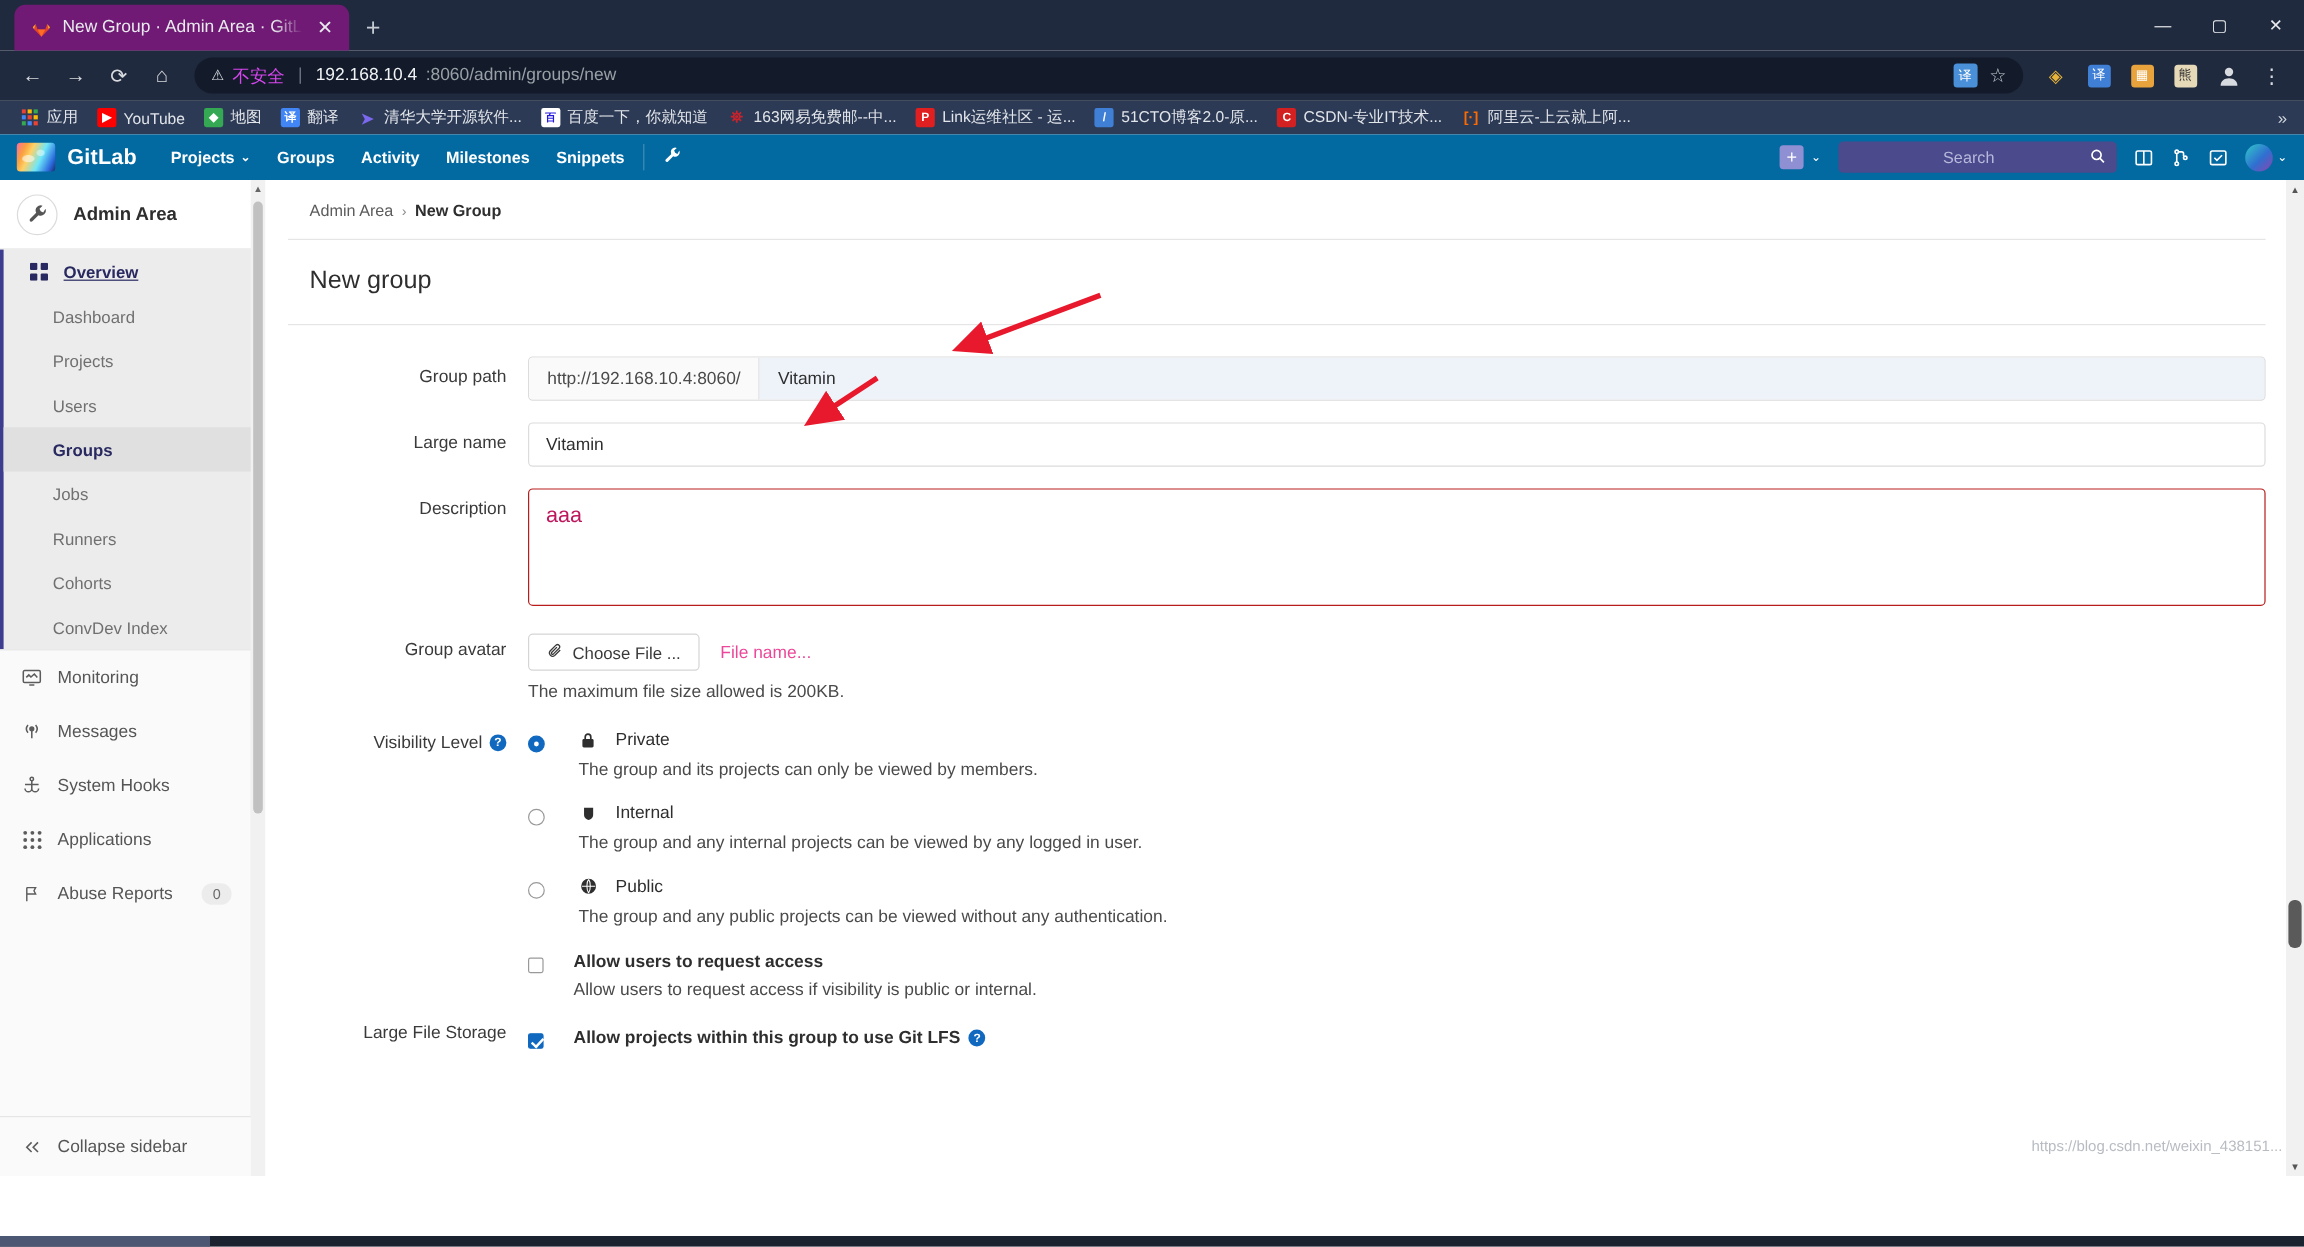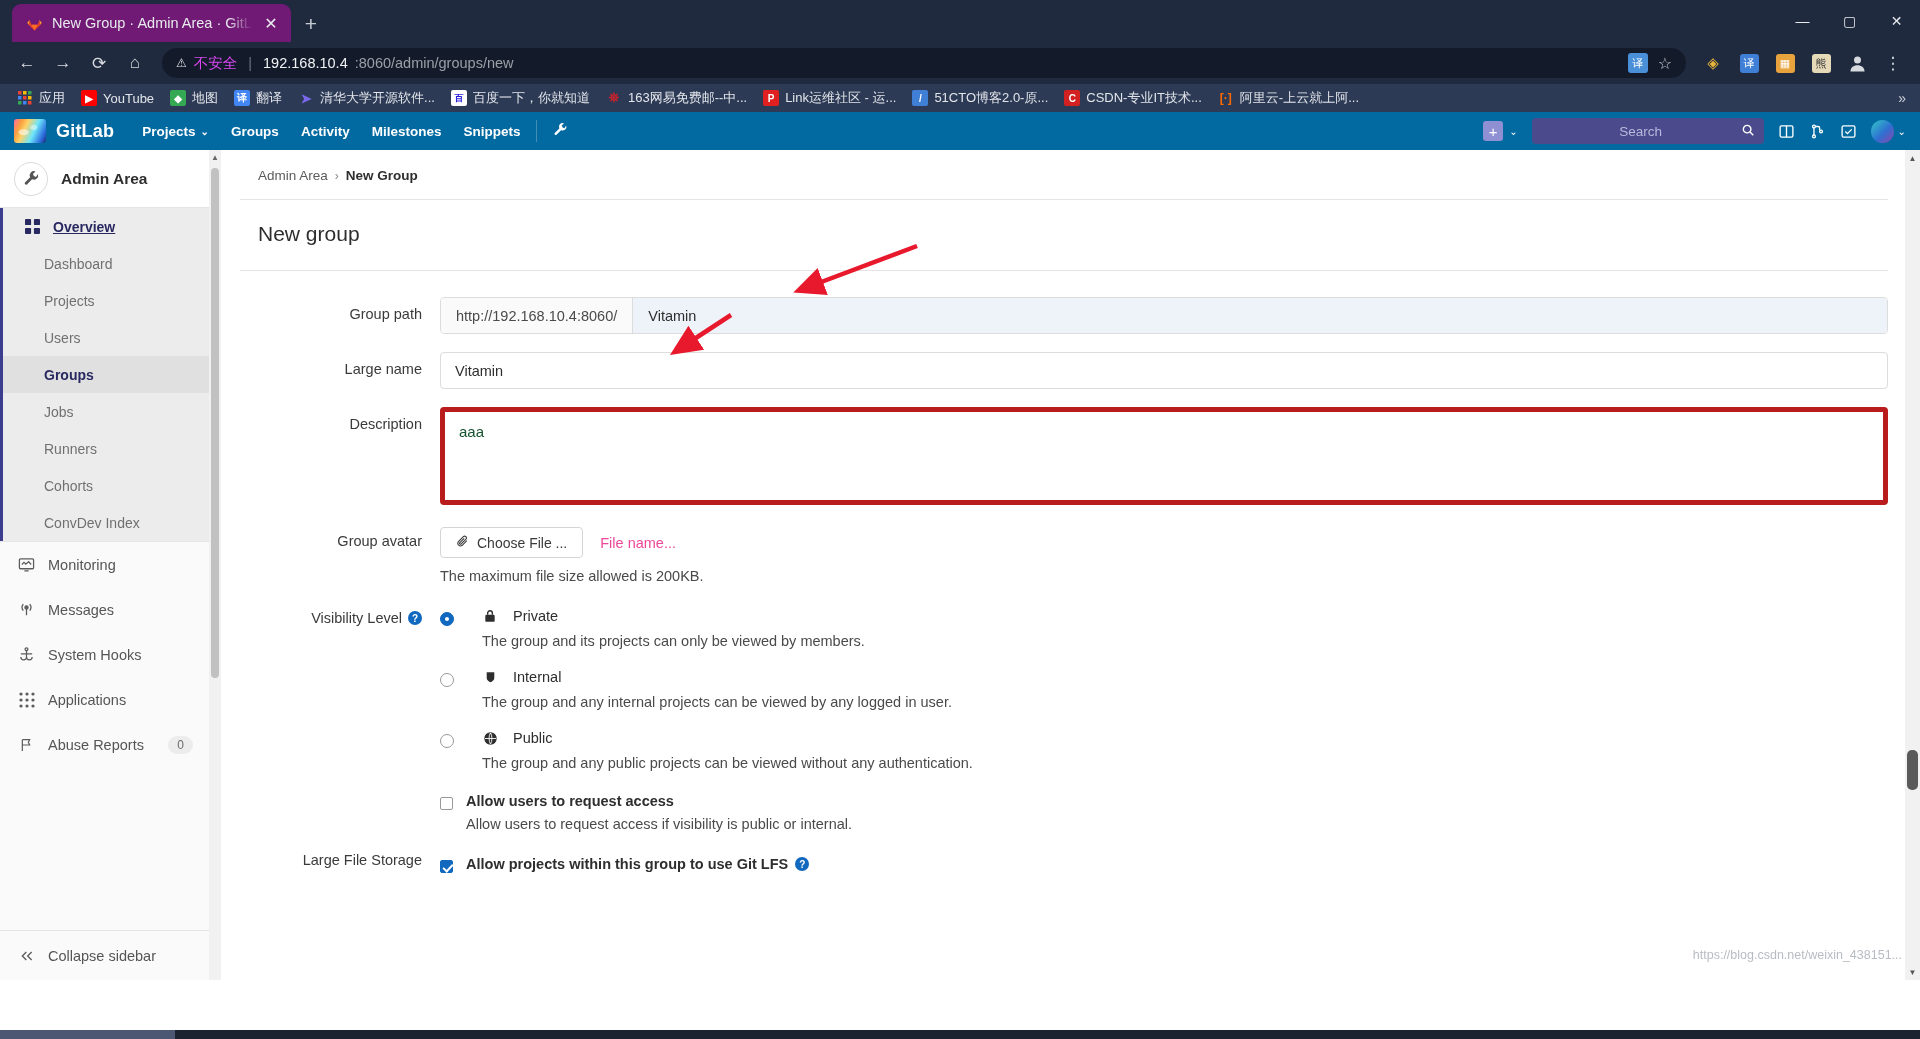--- a/index.html
+++ b/index.html
@@ -139,49 +139,49 @@
 
   .path-group { display: flex; height: 37px; border: 1px solid #dcdcdc; border-radius: 4px; overflow: hidden; }
   .path-prefix { background: #fafafa; border-right: 1px solid #dcdcdc; display: flex; align-items: center;
     padding: 0 15px; font-size: 14.5px; color: #4a4a4a; }
   .path-input { flex: 1; background: #eef3fa; border: none; outline: none; padding: 0 15px;
     font-size: 14.5px; color: #2e2e2e; font-family: inherit; }
 
   .text-input { width: 100%; height: 37px; border: 1px solid #dcdcdc; border-radius: 4px;
     padding: 0 14px; font-size: 14.5px; color: #2e2e2e; outline: none; font-family: inherit; background:#fff;}
 
-  .textarea { width: 100%; height: 98px; border: 5px solid #b91c1c; border-radius: 4px;
-    padding: 9px 14px; font-size: 15px; color: #14532d; outline: none; resize: none;
+  .textarea { width: 100%; height: 98px; border: 1px solid #b91c1c; border-radius: 4px;
+    padding: 9px 14px; font-size: 18px; color: #be185d; outline: none; resize: none;
     font-family: inherit; line-height: 1.4; background:#fff;}
 
   .avatar-row { display: flex; align-items: center; gap: 17px; }
   .choose-btn { height: 31px; border: 1px solid #d5d5d5; border-radius: 4px; background: #fff;
     display: flex; align-items: center; padding: 0 15px; gap: 8px; font-size: 14px; color: #3a3a3a; }
   .fname { font-size: 14.5px; color: #ec4899; }
   .helptext { font-size: 14.5px; color: #4a4a4a; margin-top: 10px; }
 
   .vis-opt { display: flex; align-items: flex-start; margin-bottom: 20px; }
   .radio { width: 14px; height: 14px; border-radius: 50%; border: 1px solid #999; background: #fff;
     margin-top: 4px; flex: 0 0 14px; position: relative; }
   .radio.checked { border: 1px solid #1068bf; background: #1068bf; }
   .radio.checked::after { content: ""; position: absolute; left: 4px; top: 4px; width: 4px; height: 4px;
     border-radius: 50%; background: #fff; }
   .vis-body { margin-left: 28px; }
-  .vis-head { display: flex; align-items: flex-end; gap: 15px; }
+  .vis-head { display: flex; align-items: flex-start; gap: 15px; }
   .vis-ico { width: 16px; display: flex; justify-content: center; color: #2e2e2e; }
   .vis-name { font-size: 14.5px; color: #2e2e2e; }
   .vis-desc { font-size: 14.5px; color: #4a4a4a; margin-top: 9px; }
 
   .chk-row { display: flex; align-items: flex-start; margin-top: 6px; }
   .chkbox { width: 13px; height: 13px; border: 1px solid #999; border-radius: 2px; background: #fff;
     margin-top: 4px; flex: 0 0 13px; position: relative; }
   .chkbox.checked { background: #1068bf; border-color: #1068bf; }
   .chkbox.checked::after { content: ""; position: absolute; left: 3.5px; top: 0.5px; width: 4px; height: 8px;
     border: solid #fff; border-width: 0 2px 2px 0; transform: rotate(43deg); }
-  .chk-body { margin-left: 13px; }
+  .chk-body { margin-left: 25px; }
   .chk-label { font-size: 14.5px; color: #2e2e2e; font-weight: 600; display: flex; align-items: center; gap: 7px; }
   .chk-desc { font-size: 14.5px; color: #4a4a4a; margin-top: 7px; }
 
   .qmark { width: 14px; height: 14px; border-radius: 50%; background: #1068bf; color: #fff;
     font-size: 10px; display: inline-flex; align-items: center; justify-content: center;
     font-weight: bold; vertical-align: middle; }
   .lbl-q { display: inline-flex; align-items: center; gap: 6px; justify-content: flex-end; }
 
   
   .right-scroll { position: absolute; right: 0; top: 0; width: 15px; height: 100%; background: #f1f1f1; }

